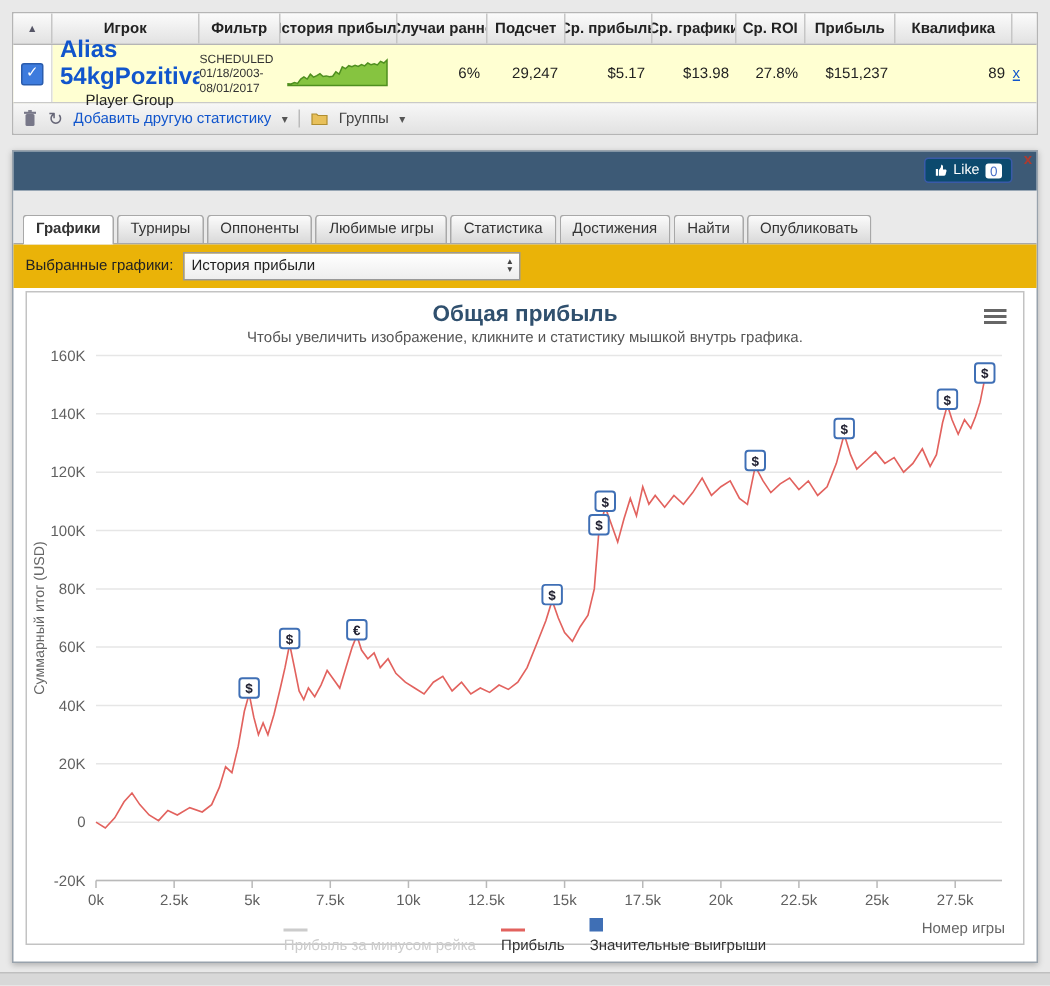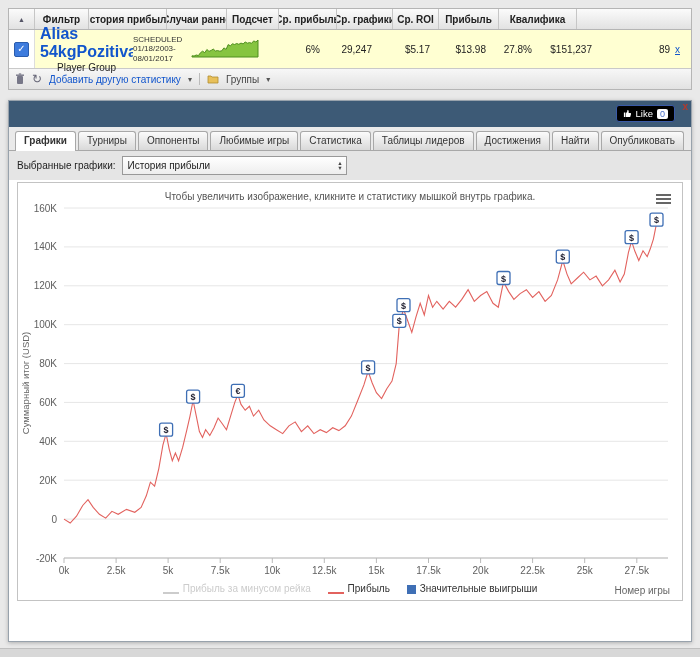--- a/index.html
+++ b/index.html
@@ -38,61 +38,62 @@
   .vsep{width:1px;height:12px;background:#bbb;}
   .sort-tri{font-size:7px;color:#556;}
 
   
   .panel{position:absolute;left:8px;right:8px;top:100px;height:540px;background:#fff;
          border:1px solid #98a2ac;box-shadow:0 1px 4px rgba(0,0,0,.25);}
   .panel-close{position:absolute;top:1px;right:3px;z-index:5;color:#b03a2e;font-weight:bold;
                font-size:10px;cursor:pointer;line-height:10px;}
   .panel-header{height:26px;background:#3d5a76;color:#fff;display:flex;align-items:center;
                 font-size:11.5px;font-weight:bold;padding:0 8px;position:relative;}
-  .like-btn{position:absolute;right:16px;top:4px;background:#000000;border:1px solid #3a5aa8;color:#fff;
+  .like-btn{position:absolute;right:16px;top:4px;background:#0c4a6e;border:1px solid #3a5aa8;color:#fff;
             font-size:9.5px;font-weight:normal;border-radius:3px;padding:2px 6px;display:flex;gap:4px;
             align-items:center;cursor:pointer;}
   .like-count{background:#fff;color:#4a70c8;border-radius:2px;padding:0 3px;font-size:9px;}
-  .tabs{display:flex;gap:2px;padding:4px 6px 0;background:#eaeaea;border-bottom:1px solid #a8a8a8;}
+  .tabs{display:flex;gap:2px;padding:16px 6px 0;background:#eaeaea;border-bottom:1px solid #a8a8a8;}
   .tab{font-size:10px;color:#333;background:linear-gradient(#fbfbfb,#d9d9d9);border:1px solid #a8a8a8;
        border-bottom:none;border-radius:3px 3px 0 0;padding:3px 8px 4px;cursor:pointer;white-space:nowrap;}
   .tab.active{background:#fff;margin-bottom:-1px;padding-bottom:5px;font-weight:bold;}
-  .selector-row{display:flex;align-items:center;gap:6px;padding:5px 8px;font-size:10px;color:#222;background:#e5e5e5;}
+  .selector-row{display:flex;align-items:center;gap:6px;padding:5px 8px;font-size:10px;color:#222;background:#eab308;}
   .select{width:215px;height:17px;border:1px solid #999;background:linear-gradient(#fff,#eee);
           display:flex;align-items:center;justify-content:space-between;padding:0 3px 0 5px;font-size:10px;cursor:pointer;}
   .stepper{display:flex;flex-direction:column;line-height:5px;font-size:5.5px;color:#444;}
 
   
   .chart-box{margin:2px 8px 8px;border:1px solid #c3c3c3;background:#fff;position:relative;padding-top:6px;}
   .chart-title{text-align:center;color:#30506e;font-size:15px;font-weight:bold;}
   .chart-subtitle{text-align:center;color:#555;font-size:10px;margin-top:2px;}
   .hamburger{position:absolute;top:9px;right:11px;width:15px;cursor:pointer;}
   .hamburger span{display:block;height:2px;background:#666;margin:2px 0;}
   #plot{display:block;}
   .chart-bottom{position:relative;height:18px;}
   .legend{text-align:center;font-size:10px;color:#333;padding-top:1px;}
-  .legend-item{display:inline-flex;align-items:flex-end;gap:4px;margin:0 7px;cursor:pointer;}
+  .legend-item{display:inline-flex;align-items:flex-start;gap:4px;margin:0 7px;cursor:pointer;flex-direction:column;}
   .legend-item.disabled{color:#ccc;}
   .sw{display:inline-block;}
   .sw-line{width:16px;height:2px;}
   .sw-sq{width:9px;height:9px;}
   .x-axis-title{position:absolute;right:12px;top:3px;font-size:10px;color:#666;}
 
   .bottom-strip{position:absolute;left:0;right:0;top:648px;height:9px;background:#d8d8d8;border-top:1px solid #bfbfbf;}
 </style>
 </head>
 <body>
 
 <div class="page">
 
   <div class="stats-table">
     <div class="st-header">
       <div class="cell w-check">
           <span class="sort-tri">▲</span>
         </div>
+      <div class="cell w-player">Игрок</div>
       <div class="cell w-filter">Фильтр</div>
       <div class="cell w-spark">История прибыли</div>
       <div class="cell w-early">Случаи ранне</div>
       <div class="cell w-count">Подсчет</div>
       <div class="cell w-avgp">Ср. прибыль</div>
       <div class="cell w-avgs">Ср. графики</div>
       <div class="cell w-roi">Ср. ROI</div>
       <div class="cell w-profit">Прибыль</div>
       <div class="cell w-qual">Квалифика</div>
       <div class="cell w-x"></div>
@@ -155,21 +156,20 @@
         <span class="like-count">0</span>
       </span>
     </div>
 
     <div class="tabs">
       <div class="tab active">Графики</div>
       <div class="tab">Турниры</div>
       <div class="tab">Оппоненты</div>
       <div class="tab">Любимые игры</div>
       <div class="tab">Статистика</div>
-      <div class="tab">Таблицы лидеров</div>
       <div class="tab">Достижения</div>
       <div class="tab">Найти</div>
       <div class="tab">Опубликовать</div>
     </div>
 
     <div class="selector-row">
       <span>Выбранные графики:</span>
       <div class="select">
         <span>История прибыли</span>
         <span class="stepper">
@@ -178,20 +178,21 @@
           </span>
       </div>
     </div>
 
     <div class="chart-box">
       <div class="hamburger">
           <span></span>
           <span></span>
           <span></span>
         </div>
+      <div class="chart-title">Общая прибыль</div>
       <div class="chart-subtitle">Чтобы увеличить изображение, кликните и статистику мышкой внутрь графика.</div>
       <svg id="plot" width="664" height="380">
           <line x1="46" x2="650" y1="356.0" y2="356.0" stroke="#e6e6e6" stroke-width="1"></line>
           <text x="39" y="359.5" text-anchor="end" font-size="10" fill="#606060">-20K</text>
           <line x1="46" x2="650" y1="317.1" y2="317.1" stroke="#e6e6e6" stroke-width="1"></line>
           <text x="39" y="320.6" text-anchor="end" font-size="10" fill="#606060">0</text>
           <line x1="46" x2="650" y1="278.2" y2="278.2" stroke="#e6e6e6" stroke-width="1"></line>
           <text x="39" y="281.7" text-anchor="end" font-size="10" fill="#606060">20K</text>
           <line x1="46" x2="650" y1="239.3" y2="239.3" stroke="#e6e6e6" stroke-width="1"></line>
           <text x="39" y="242.8" text-anchor="end" font-size="10" fill="#606060">40K</text>

